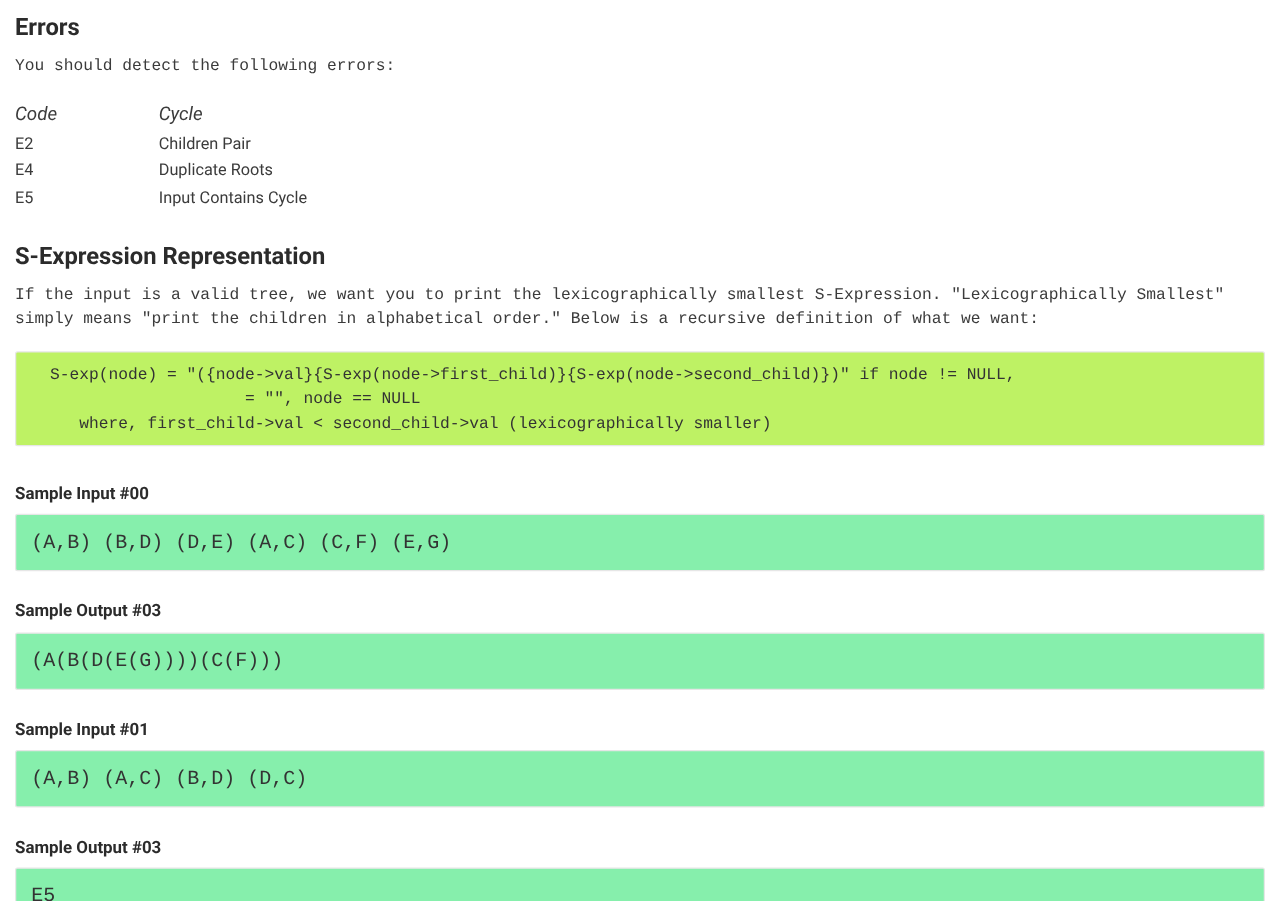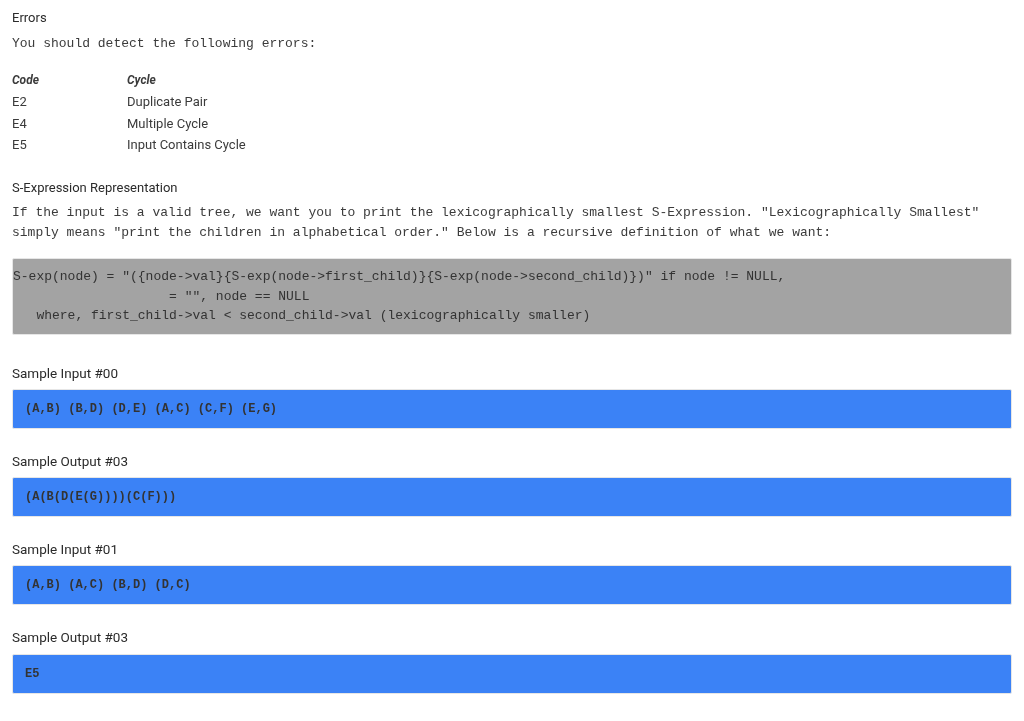--- a/index.html
+++ b/index.html
@@ -6,79 +6,78 @@
   body {
     margin: 0;
     padding: 8px 12px;
     font-family: -apple-system, BlinkMacSystemFont, "Segoe UI", Roboto, "Helvetica Neue", Arial, sans-serif;
     font-size: 13px;
     line-height: 1.5;
     color: #3b3b3b;
     background: #fff;
   }
   .section-header {
-    font-weight: 400;
+    font-weight: 700;
     color: #2b2b2b;
     margin: 0 0 6px 0;
-    font-size: 13px;
+    font-size: 19px;
   }
   .para {
     margin: 0 0 16px 0;
     color: #3b3b3b;
     font-family: Liberation Mono, monospace;
   }
   table.err-table {
     border-collapse: collapse;
     margin-bottom: 22px;
   }
   table.err-table th {
     text-align: left;
     font-style: italic;
-    font-weight: 700;
+    font-weight: 400;
     color: #3b3b3b;
     padding: 2px 0;
-    font-size: 12px;
+    font-size: 15px;
   }
   table.err-table td {
     padding: 1px 0;
     font-size: 13px;
     color: #3b3b3b;
   }
   table.err-table th.col-code,
   table.err-table td.col-code {
     width: 115px;
   }
   pre.block {
-    background: #a3a3a3;
+    background: #bef264;
     border: 1px solid #e6e6e6;
     border-radius: 2px;
-    padding: 8px 0;
+    padding: 8px 27px;
     margin: 0 0 28px 0;
     font-family: Consolas, "Courier New", monospace;
     font-size: 13px;
     line-height: 1.5;
     color: #333;
     white-space: pre-wrap;
     word-wrap: break-word;
   }
   pre.codebox {
-    background: #3b82f6;
+    background: #86efac;
     border: 1px solid #e6e6e6;
     border-radius: 2px;
     padding: 10px 12px;
     margin: 6px 0 22px 0;
     font-family: Consolas, "Courier New", monospace;
-    font-size: 12px;
+    font-size: 16px;
     color: #333;
     white-space: pre-wrap;
     word-wrap: break-word;
-    font-weight: bold;
   }
   .sample-head {
-    font-weight: 400;
+    font-weight: 700;
     color: #2b2b2b;
     margin: 0 0 4px 0;
     font-size: 13.5px;
   }
 </style>
 </head>
 <body>
 
 <div class="section-header">Errors</div>
 <p class="para">You should detect the following errors:</p>
@@ -86,25 +85,25 @@
 <table class="err-table">
   <thead>
     <tr>
       <th class="col-code">Code</th>
       <th>Cycle</th>
     </tr>
   </thead>
   <tbody>
     <tr>
       <td class="col-code">E2</td>
-      <td>Duplicate Pair</td>
+      <td>Children Pair</td>
     </tr>
     <tr>
       <td class="col-code">E4</td>
-      <td>Multiple Cycle</td>
+      <td>Duplicate Roots</td>
     </tr>
     <tr>
       <td class="col-code">E5</td>
       <td>Input Contains Cycle</td>
     </tr>
   </tbody>
 </table>
 
 <div class="section-header">S-Expression Representation</div>
 <p class="para">If the input is a valid tree, we want you to print the lexicographically smallest S-Expression. "Lexicographically Smallest" simply means "print the children in alphabetical order." Below is a recursive definition of what we want:</p>

